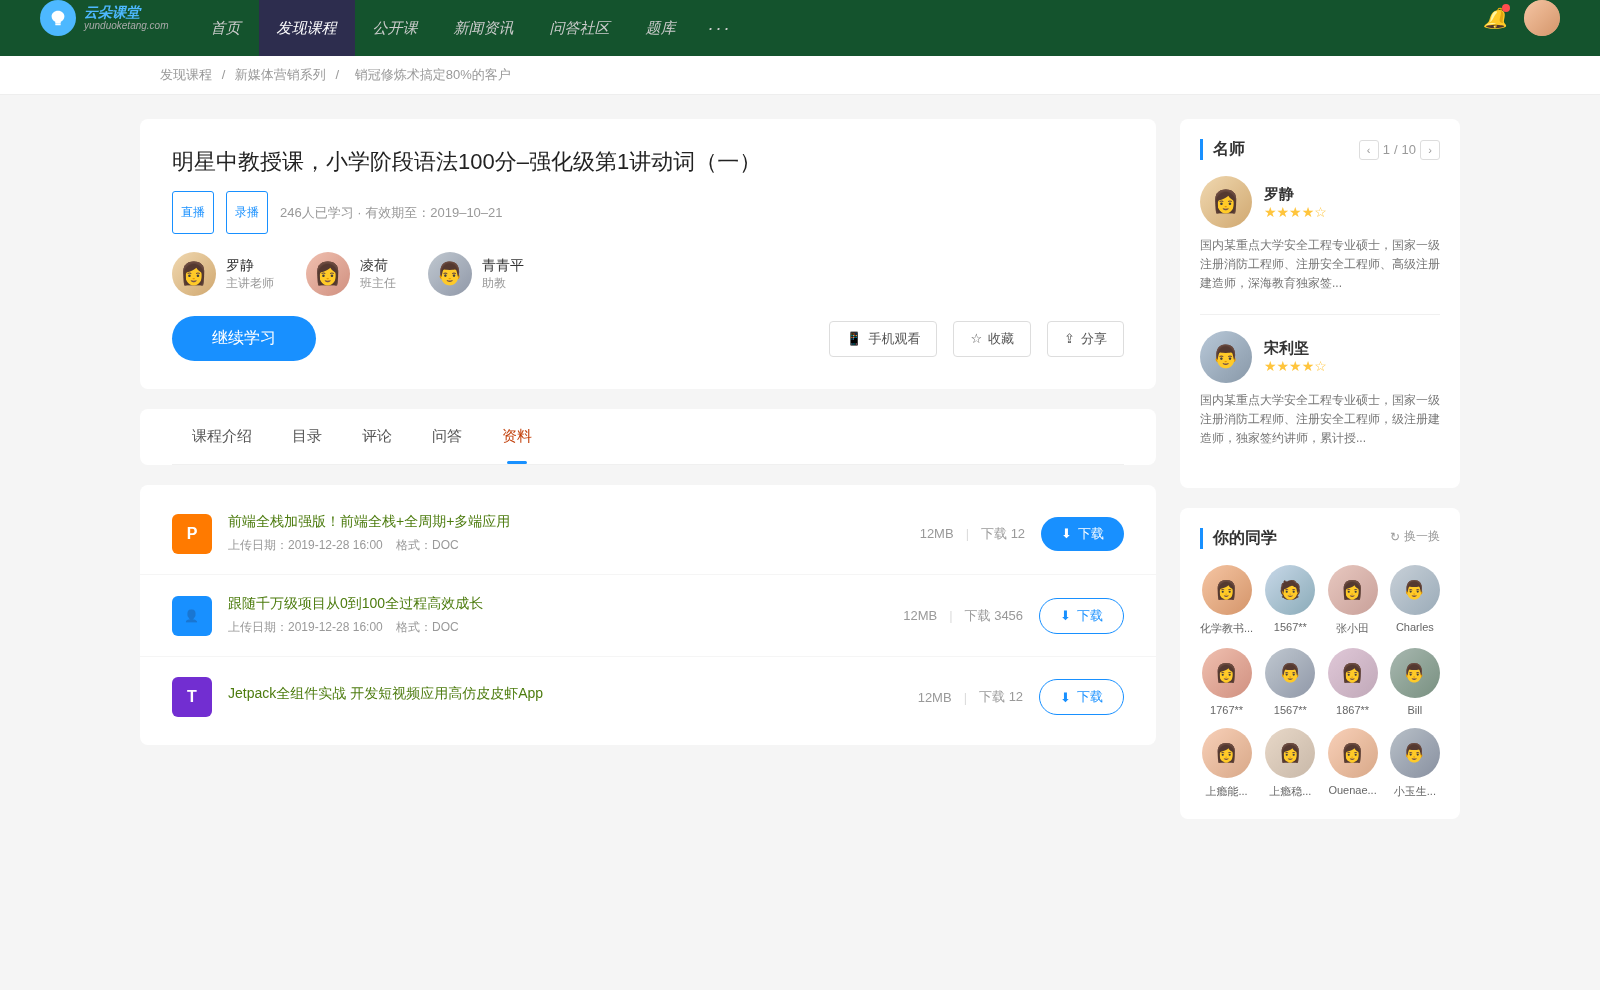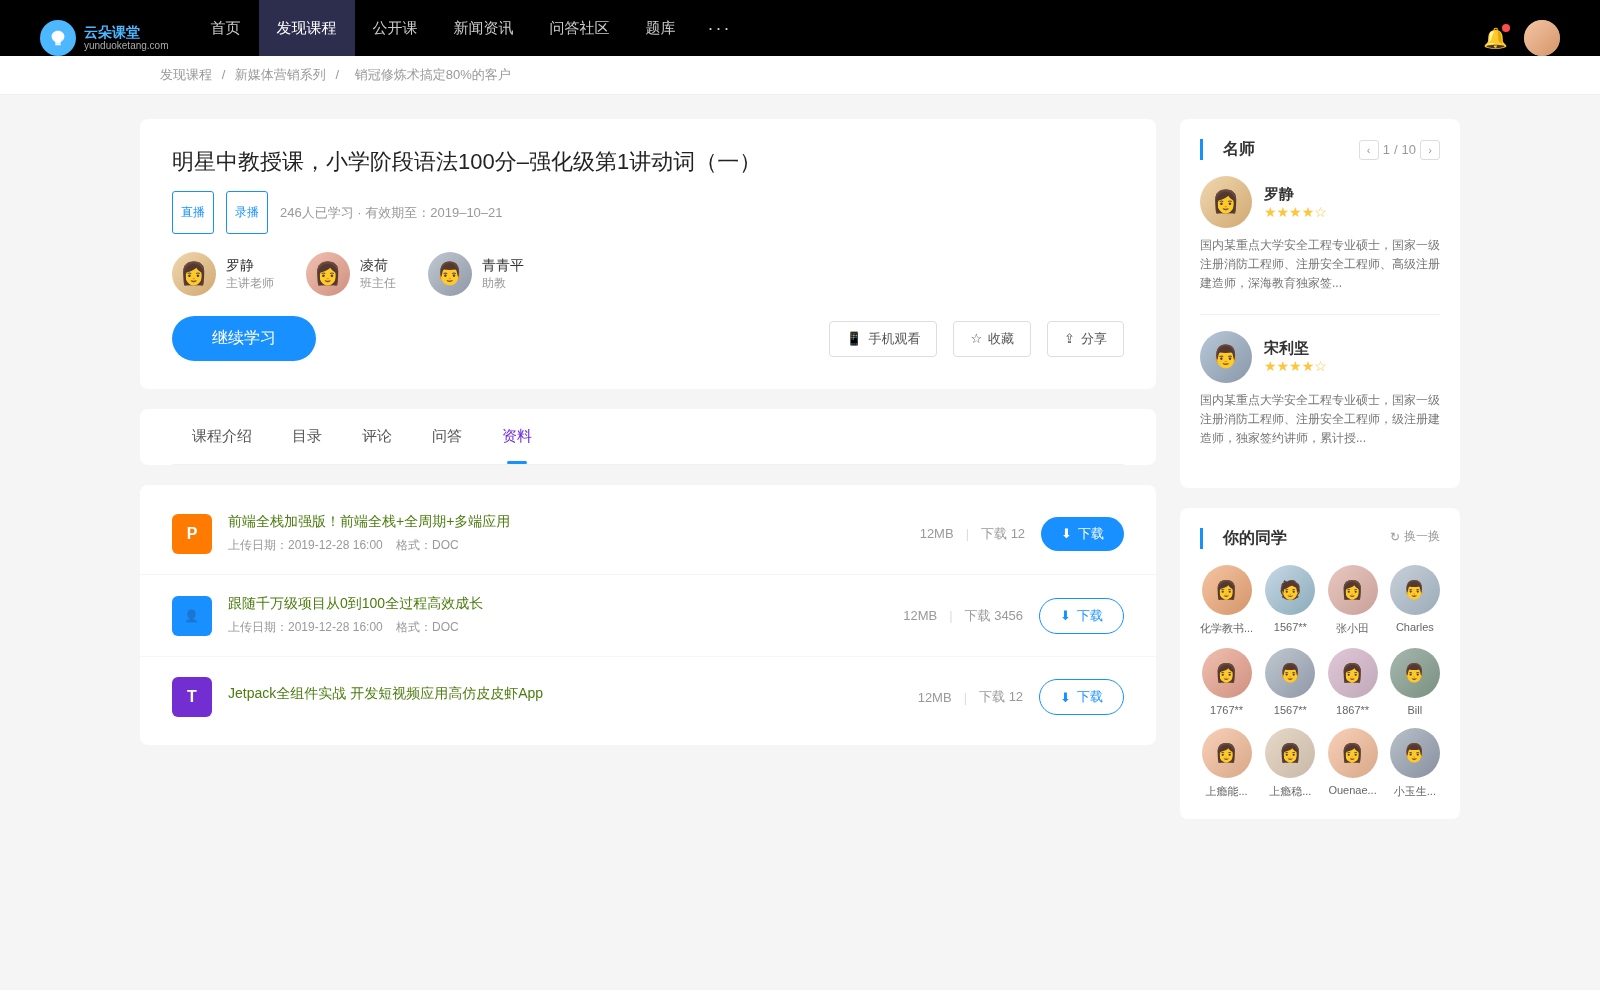--- a/index.html
+++ b/index.html
@@ -1,19 +1,19 @@
 <!DOCTYPE html>
 <html><head>
   <meta charset="utf-8">
   <style>
     * { margin: 0; padding: 0; box-sizing: border-box; }
     body { font-family: -apple-system, BlinkMacSystemFont, "PingFang SC", "Microsoft YaHei", sans-serif; background: #f5f5f5; font-size: 14px; color: #333; }
 
     
-    .navbar { background: #000000; height: 56px; display: flex; align-items: flex-end; padding: 0 40px; gap: 0; }
+    .navbar { background: #14532d; height: 56px; display: flex; align-items: flex-start; padding: 0 40px; gap: 0; font-style: italic; }
     .logo { display: flex; align-items: center; gap: 8px; margin-right: 24px; }
     .logo-icon { width: 36px; height: 36px; background: #4db8ff; border-radius: 50%; display: flex; align-items: center; justify-content: center; }
     .logo-icon svg { width: 22px; height: 22px; }
     .logo-text { color: #fff; font-size: 13px; line-height: 1.2; }
     .nav-items { display: flex; align-items: center; flex: 1; }
     .nav-item { color: #ccc; padding: 0 18px; height: 56px; display: flex; align-items: center; cursor: pointer; font-size: 15px; }
     .nav-item:hover, .nav-item.active { color: #fff; background: #2d2d4e; }
     .nav-more { color: #ccc; padding: 0 14px; height: 56px; display: flex; align-items: center; cursor: pointer; font-size: 18px; letter-spacing: 2px; }
     .nav-right { display: flex; align-items: center; gap: 16px; margin-left: auto; }
     .bell-icon { color: #ccc; font-size: 20px; position: relative; cursor: pointer; }
@@ -60,21 +60,21 @@
     
     .action-row { display: flex; align-items: center; justify-content: space-between; }
     .btn-continue { background: #1890ff; color: #fff; border: none; border-radius: 24px; padding: 12px 40px; font-size: 16px; cursor: pointer; font-weight: 500; }
     .action-btns-right { display: flex; gap: 16px; }
     .btn-secondary { border: 1px solid #ddd; background: #fff; color: #555; border-radius: 4px; padding: 8px 16px; cursor: pointer; font-size: 13px; display: flex; align-items: center; gap: 6px; }
 
     
     .tabs-section { background: #fff; border-radius: 8px; padding: 0 32px; margin-bottom: 20px; }
     .tabs-row { display: flex; border-bottom: 1px solid #f0f0f0; }
     .tab-item { padding: 18px 20px; cursor: pointer; color: #555; font-size: 15px; position: relative; }
-    .tab-item.active { color: #6d28d9; font-weight: 500; font-family: Liberation Serif, serif; }
+    .tab-item.active { color: #c2410c; font-weight: 500; font-family: Liberation Serif, serif; }
     .tab-item.active::after { content: ''; position: absolute; bottom: 0; left: 50%; transform: translateX(-50%); width: 20px; height: 3px; background: #1890ff; border-radius: 2px; }
 
     
     .resource-list { background: #fff; border-radius: 8px; padding: 8px 0; }
     .resource-item { display: flex; align-items: center; padding: 20px 32px; border-bottom: 1px solid #f5f5f5; gap: 16px; }
     .resource-item:last-child { border-bottom: none; }
     .resource-icon { width: 40px; height: 40px; border-radius: 6px; display: flex; align-items: center; justify-content: center; font-size: 16px; font-weight: 700; color: #fff; flex-shrink: 0; }
     .icon-orange { background: #ff7a00; }
     .icon-blue { background: #1890ff; }
     .icon-purple { background: #722ed1; }
@@ -85,21 +85,21 @@
     .resource-divider { color: #ddd; }
     .btn-download { border: 1px solid #1890ff; color: #1890ff; background: #fff; border-radius: 20px; padding: 8px 20px; cursor: pointer; font-size: 13px; display: flex; align-items: center; gap: 6px; }
     .btn-download-filled { border: none; background: #1890ff; color: #fff; border-radius: 20px; padding: 8px 20px; cursor: pointer; font-size: 13px; display: flex; align-items: center; gap: 6px; }
 
     
     .right-sidebar { width: 280px; flex-shrink: 0; }
 
     
     .sidebar-card { background: #fff; border-radius: 8px; padding: 20px; margin-bottom: 20px; }
     .sidebar-card-header { display: flex; align-items: center; justify-content: space-between; margin-bottom: 16px; }
-    .sidebar-title { font-size: 16px; font-weight: 600; color: #333; border-left: 3px solid #1890ff; padding-left: 20px; }
+    .sidebar-title { font-size: 16px; font-weight: 600; color: #333; border-left: 3px solid #1890ff; padding-left: 10px; }
     .pagination-mini { display: flex; align-items: center; gap: 4px; font-size: 13px; color: #999; }
     .page-btn { width: 20px; height: 20px; border: 1px solid #ddd; border-radius: 3px; display: flex; align-items: center; justify-content: center; cursor: pointer; font-size: 11px; color: #999; }
 
     
     .teacher-item { margin-bottom: 20px; }
     .teacher-header { display: flex; align-items: center; gap: 12px; margin-bottom: 8px; }
     .teacher-avatar { width: 52px; height: 52px; border-radius: 50%; overflow: hidden; flex-shrink: 0; }
     .teacher-name-row { }
     .teacher-name { font-size: 15px; font-weight: 600; color: #333; }
     .stars { color: #ffc53d; font-size: 14px; }

